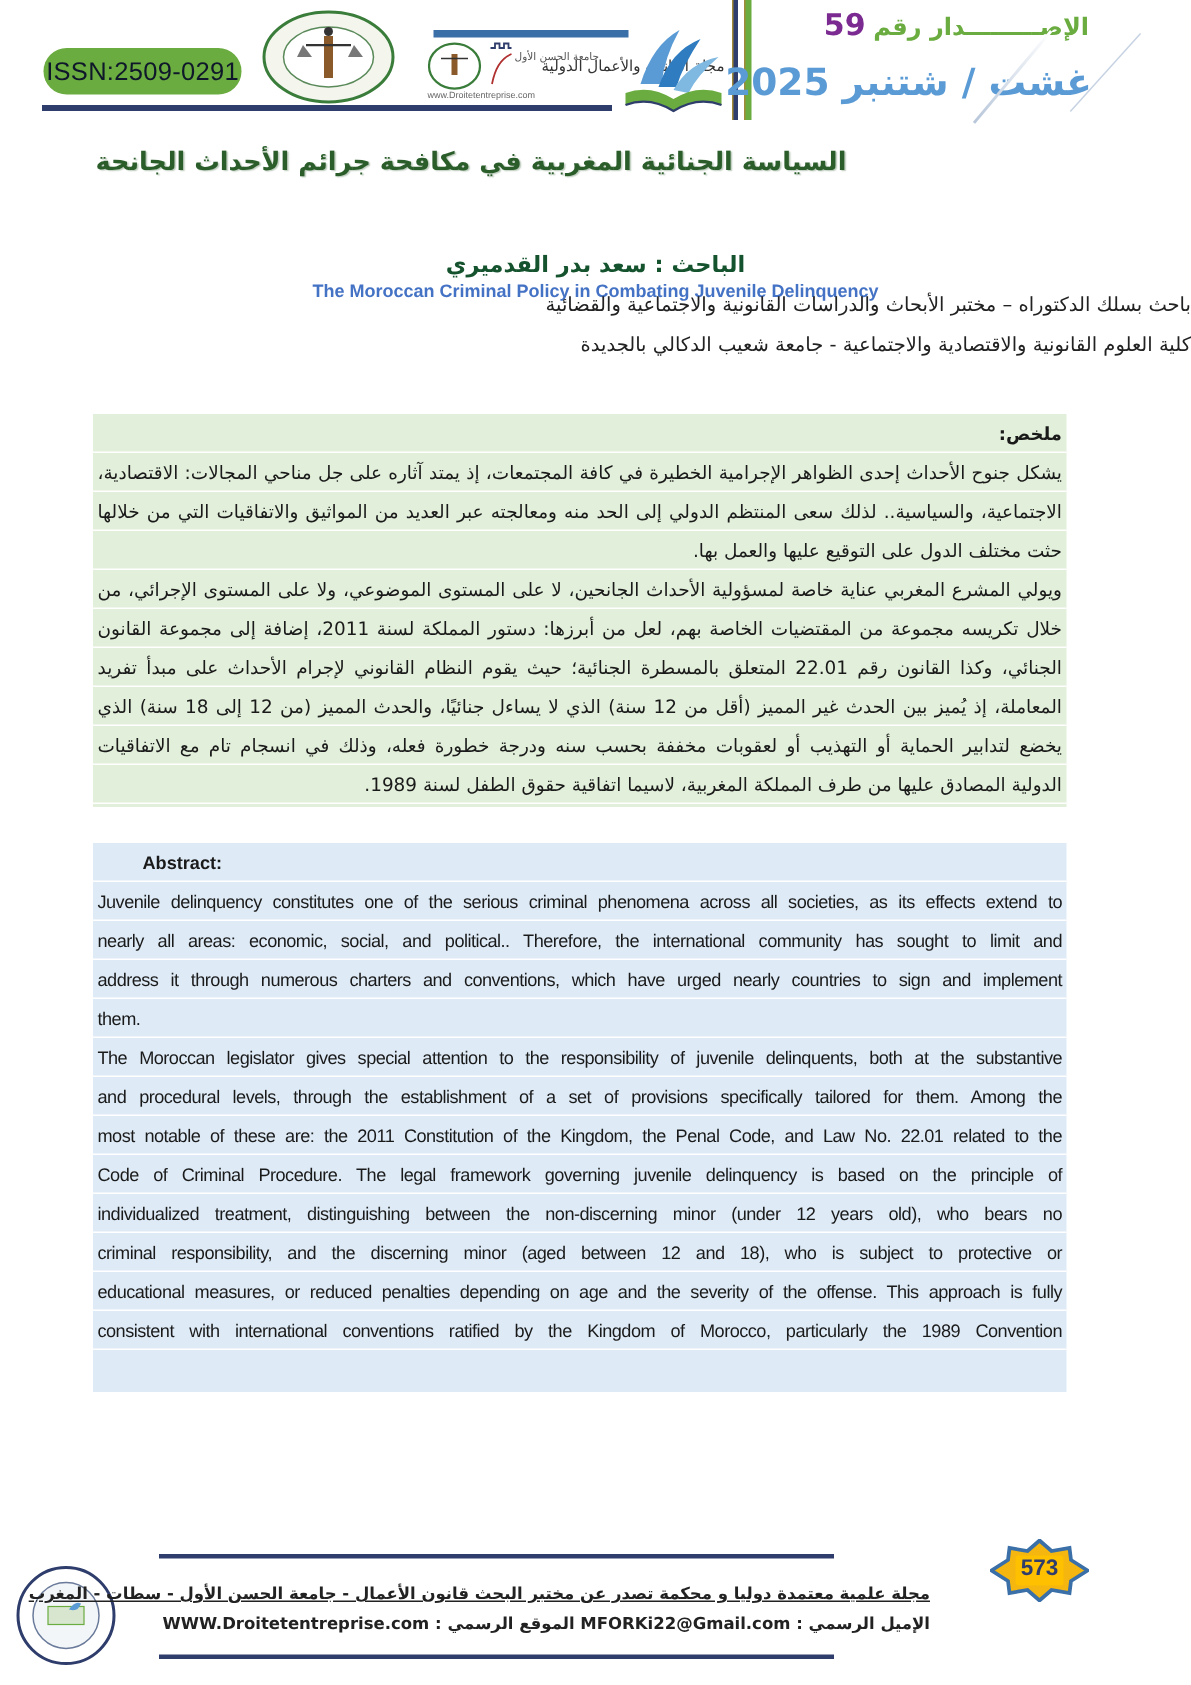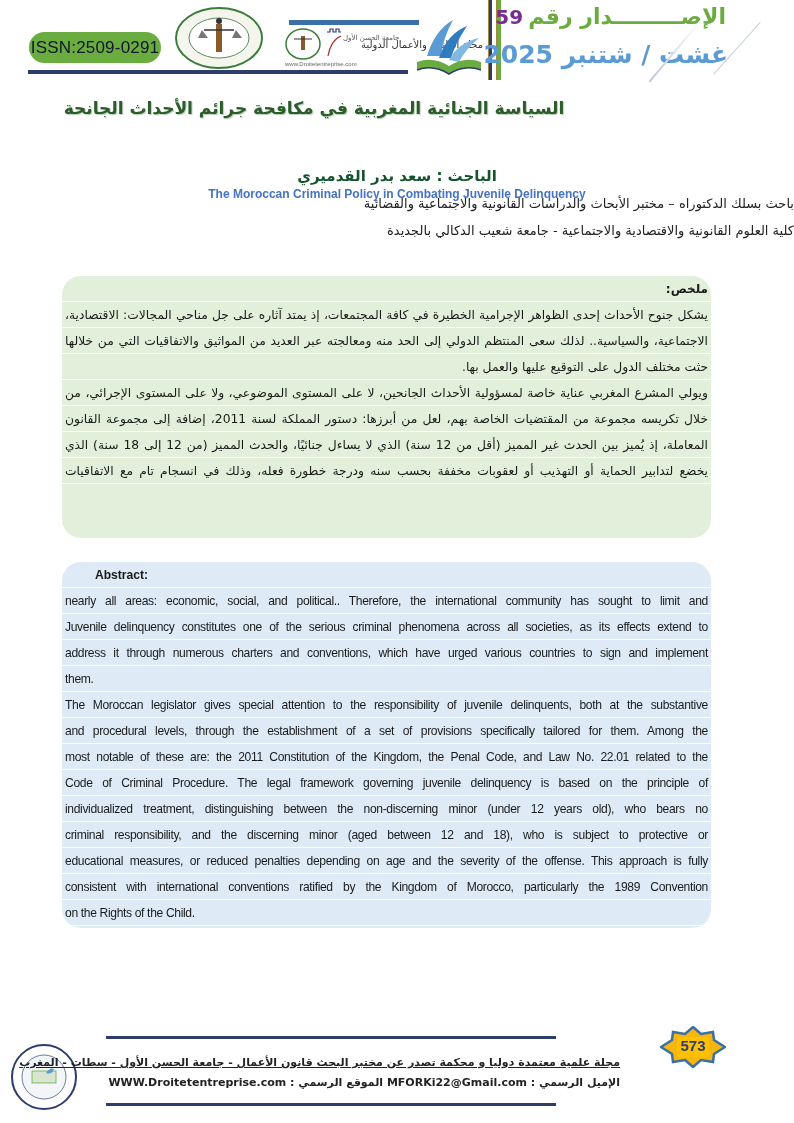--- a/index.html
+++ b/index.html
@@ -41,21 +41,21 @@
   }
   .book-logo { position: absolute; left: 130px; top: 12px; width: 72px; height: 60px; }
 
   .v-bar-navy { position: absolute; left: 488px; top: 0; width: 4px; height: 80px; background: #2e3d6b; border-left:1px solid #a08a3a; }
   .v-bar-green { position: absolute; left: 496px; top: 0; width: 5px; height: 80px; background: #6aac3f; border-left:1px solid #a08a3a; }
 
   .issue-line {
     position: absolute; left: 516px; top: 4px; width: 210px; height: 30px;
     direction: rtl; text-align: right; white-space: nowrap;
   }
-  .issue-word { color: #6aac3f; font-size: 22px; font-weight: bold; }
+  .issue-word { color: #6aac3f; font-size: 16px; font-weight: bold; }
   .issue-num { color: #7a2a90; font-size: 20px; font-weight: bold; }
   .date-line {
     position: absolute; left: 508px; top: 40px; width: 220px; height: 36px;
     direction: rtl; text-align: right; white-space: nowrap;
     color: #5b9bd5; font-size: 25px; font-weight: bold;
   }
   .diag-line {
     position: absolute; left: 700px; top: 20px; width: 2px; height: 80px;
     background: linear-gradient(#ffffff, #b7c6da); transform: rotate(40deg); transform-origin: top left;
   }
@@ -82,21 +82,21 @@
   }
   .affil {
     position: absolute; left: 0; width: 794px; text-align: right;
     direction: rtl; font-size: 13px; color: #222;
   }
   .affil-1 { top: 196px; }
   .affil-2 { top: 223px; }
 
   
   .box {
-    position: absolute; left: 62px; width: 649px; border-radius: 19px;
+    position: absolute; left: 62px; width: 649px;
   }
   .box-ar { top: 276px; height: 262px; background: #e2efda; direction: rtl; text-align: justify; }
   .box-en { top: 562px; height: 366px; background: #deebf7; }
   .box-line {
     border-bottom: 1px solid #ffffff; height: 26px; line-height: 26px;
     font-size: 12px; padding: 0 3px; white-space: nowrap; overflow: hidden;
   }
   .box-ar .box-line { font-size: 12.3px; }
   .box-ar .box-line.heading { font-weight: bold; font-size: 12px; }
   .box-en .box-line { font-family: "Liberation Sans", sans-serif; font-size: 12.1px; letter-spacing: -0.35px; }
@@ -184,39 +184,40 @@
 <div class="affil affil-1">باحث بسلك الدكتوراه – مختبر الأبحاث والدراسات القانونية والاجتماعية والقضائية</div>
 <div class="affil affil-2">كلية العلوم القانونية والاقتصادية والاجتماعية - جامعة شعيب الدكالي بالجديدة</div>
 
 <div class="box box-ar">
   <div class="box-line heading">ملخص:</div>
   <div class="box-line justify">يشكل جنوح الأحداث إحدى الظواهر الإجرامية الخطيرة في كافة المجتمعات، إذ يمتد آثاره على جل مناحي المجالات: الاقتصادية،</div>
   <div class="box-line justify">الاجتماعية، والسياسية.. لذلك سعى المنتظم الدولي إلى الحد منه ومعالجته عبر العديد من المواثيق والاتفاقيات التي من خلالها</div>
   <div class="box-line">حثت مختلف الدول على التوقيع عليها والعمل بها.</div>
   <div class="box-line justify">ويولي المشرع المغربي عناية خاصة لمسؤولية الأحداث الجانحين، لا على المستوى الموضوعي، ولا على المستوى الإجرائي، من</div>
   <div class="box-line justify">خلال تكريسه مجموعة من المقتضيات الخاصة بهم، لعل من أبرزها: دستور المملكة لسنة 2011، إضافة إلى مجموعة القانون</div>
+  <div class="box-line justify">الجنائي، وكذا القانون رقم 22.01 المتعلق بالمسطرة الجنائية؛ حيث يقوم النظام القانوني لإجرام الأحداث على مبدأ تفريد</div>
   <div class="box-line justify">المعاملة، إذ يُميز بين الحدث غير المميز (أقل من 12 سنة) الذي لا يساءل جنائيًا، والحدث المميز (من 12 إلى 18 سنة) الذي</div>
   <div class="box-line justify">يخضع لتدابير الحماية أو التهذيب أو لعقوبات مخففة بحسب سنه ودرجة خطورة فعله، وذلك في انسجام تام مع الاتفاقيات</div>
+  <div class="box-line">الدولية المصادق عليها من طرف المملكة المغربية، لاسيما اتفاقية حقوق الطفل لسنة 1989.</div>
 </div>
 
 <div class="box box-en">
   <div class="box-line heading">Abstract:</div>
+  <div class="box-line justify">Juvenile delinquency constitutes one of the serious criminal phenomena across all societies, as its effects extend to</div>
   <div class="box-line justify">nearly all areas: economic, social, and political.. Therefore, the international community has sought to limit and</div>
-  <div class="box-line justify">Juvenile delinquency constitutes one of the serious criminal phenomena across all societies, as its effects extend to</div>
-  <div class="box-line justify">address it through numerous charters and conventions, which have urged various countries to sign and implement</div>
+  <div class="box-line justify">address it through numerous charters and conventions, which have urged nearly countries to sign and implement</div>
   <div class="box-line">them.</div>
   <div class="box-line justify">The Moroccan legislator gives special attention to the responsibility of juvenile delinquents, both at the substantive</div>
   <div class="box-line justify">and procedural levels, through the establishment of a set of provisions specifically tailored for them. Among the</div>
   <div class="box-line justify">most notable of these are: the 2011 Constitution of the Kingdom, the Penal Code, and Law No. 22.01 related to the</div>
   <div class="box-line justify">Code of Criminal Procedure. The legal framework governing juvenile delinquency is based on the principle of</div>
   <div class="box-line justify">individualized treatment, distinguishing between the non-discerning minor (under 12 years old), who bears no</div>
   <div class="box-line justify">criminal responsibility, and the discerning minor (aged between 12 and 18), who is subject to protective or</div>
   <div class="box-line justify">educational measures, or reduced penalties depending on age and the severity of the offense. This approach is fully</div>
   <div class="box-line justify">consistent with international conventions ratified by the Kingdom of Morocco, particularly the 1989 Convention</div>
-  <div class="box-line">on the Rights of the Child.</div>
 </div>
 
 <svg class="footer-seal" viewBox="0 0 68 68">
   <circle cx="34" cy="34" r="32" fill="#fff" stroke="#2e3d6b" stroke-width="2"></circle>
   <circle cx="34" cy="34" r="22" fill="#f3f6f9" stroke="#6a7a9a" stroke-width="1"></circle>
   <rect x="22" y="28" width="24" height="12" fill="#d8e6d0" stroke="#6aac3f" stroke-width="0.8"></rect>
   <path d="M36 30 q4 -6 8 -4 q-2 6 -8 4z" fill="#5b9bd5"></path>
 </svg>
 
 <div class="footer-rule top"></div>

